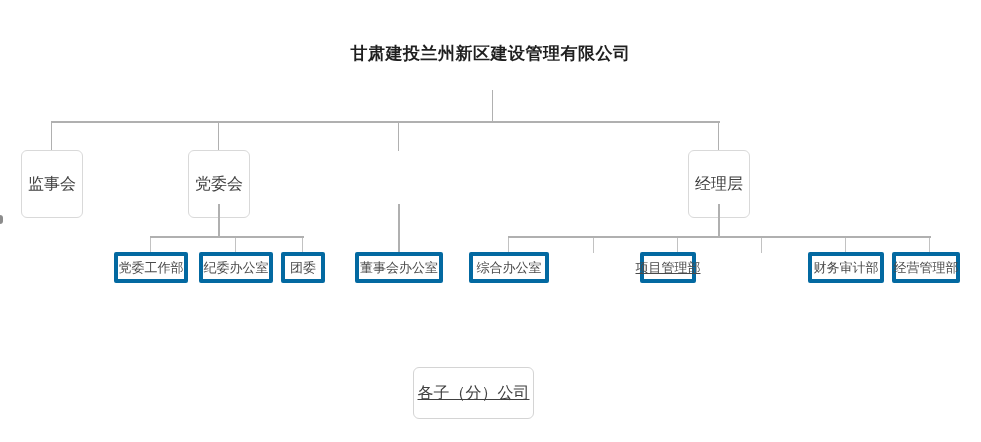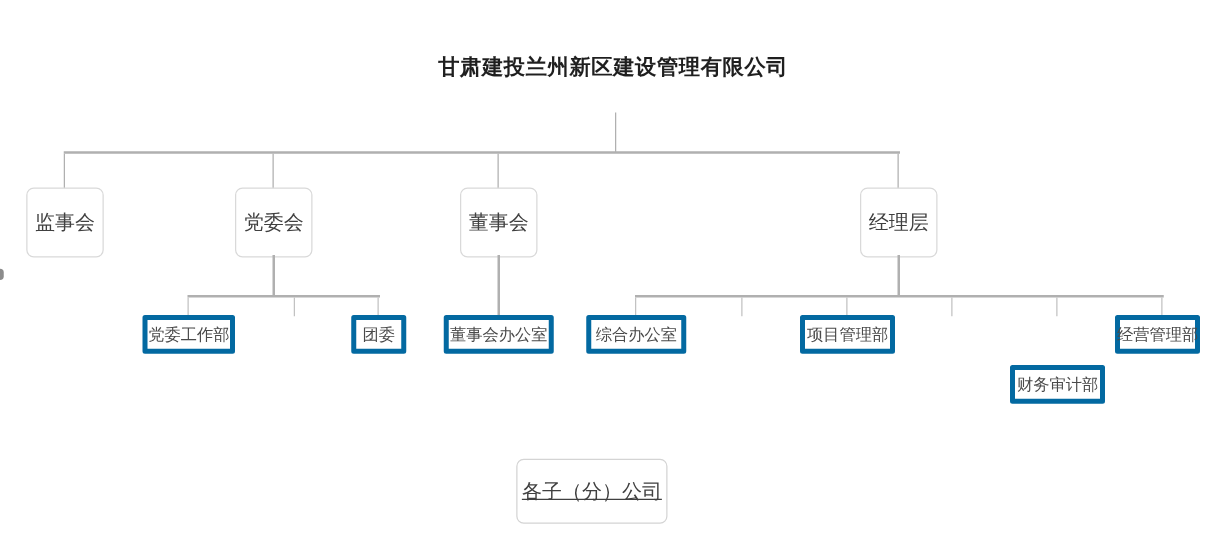--- a/index.html
+++ b/index.html
@@ -31,21 +31,21 @@
     box-sizing: border-box;
     display: flex;
     align-items: center;
     justify-content: center;
     background: #ffffff;
     color: #404040;
     white-space: nowrap;
   }
   .node-l2 {
     top: 150px;
-    height: 56px;
+    height: 68px;
     width: 62px;
     border: 1px solid #d9d9d9;
     border-radius: 6px;
     font-size: 16px;
     font-family: Liberation Mono, monospace;
   }
   .node-l3 {
     top: 252px;
     height: 31px;
     border: 4px solid #0369a1;
@@ -91,47 +91,47 @@
 
   <div class="hline" style="left:51px; top:121px; width:669px; height:2px;"></div>
 
   <div class="vline" style="left:51px;  top:123px; width:1px; height:28px;"></div>
   <div class="vline" style="left:218px; top:123px; width:1px; height:28px;"></div>
   <div class="vline" style="left:398px; top:123px; width:1px; height:28px;"></div>
   <div class="vline" style="left:718px; top:123px; width:1px; height:28px;"></div>
 
   <div class="node node-l2" style="left:21px;">监事会</div>
   <div class="node node-l2" style="left:188px;">党委会</div>
-  <div class="node node-l2" style="left:368px;">董事会</div>
   <div class="node node-l2" style="left:688px;">经理层</div>
 
   <div class="vline" style="left:218px; top:204px; width:2px; height:33px;"></div>
   <div class="hline" style="left:150px; top:236px; width:154px; height:2px;"></div>
   <div class="vline thin" style="left:150px; top:238px; width:1px; height:15px;"></div>
   <div class="vline thin" style="left:235px; top:238px; width:1px; height:15px;"></div>
   <div class="vline thin" style="left:302px; top:238px; width:1px; height:15px;"></div>
 
   <div class="vline" style="left:398px; top:204px; width:2px; height:49px;"></div>
 
   <div class="vline" style="left:718px; top:204px; width:2px; height:33px;"></div>
   <div class="hline" style="left:508px; top:236px; width:423px; height:2px;"></div>
   <div class="vline thin" style="left:508px; top:238px; width:1px; height:15px;"></div>
   <div class="vline thin" style="left:593px; top:238px; width:1px; height:15px;"></div>
   <div class="vline thin" style="left:677px; top:238px; width:1px; height:15px;"></div>
   <div class="vline thin" style="left:761px; top:238px; width:1px; height:15px;"></div>
   <div class="vline thin" style="left:845px; top:238px; width:1px; height:15px;"></div>
   <div class="vline thin" style="left:929px; top:238px; width:1px; height:15px;"></div>
 
   <div class="node node-l3" style="left:114px; width:74px;">党委工作部</div>
+  <div class="node node-l3" style="left:199px; width:74px;">纪委办公室</div>
   <div class="node node-l3" style="left:281px; width:44px;">团委</div>
 
   <div class="node node-l3" style="left:355px; width:88px;">董事会办公室</div>
 
   <div class="node node-l3" style="left:469px; width:80px;">综合办公室</div>
-  <div class="node node-l3" style="left:640px; width:76px;">项目管理部</div>
-  <div class="node node-l3" style="left:808px; width:76px;margin-top:40px;">财务审计部</div>
+  <div class="node node-l3" style="left:640px; width:56px;text-decoration:underline;">项目管理部</div>
+  <div class="node node-l3" style="left:808px; width:76px;">财务审计部</div>
   <div class="node node-l3" style="left:892px; width:68px;">经营管理部</div>
 
   <div class="node node-standalone">各子（分）公司</div>
 
   <div class="edge-artifact"></div>
 
 </div>
 
 </body></html>

